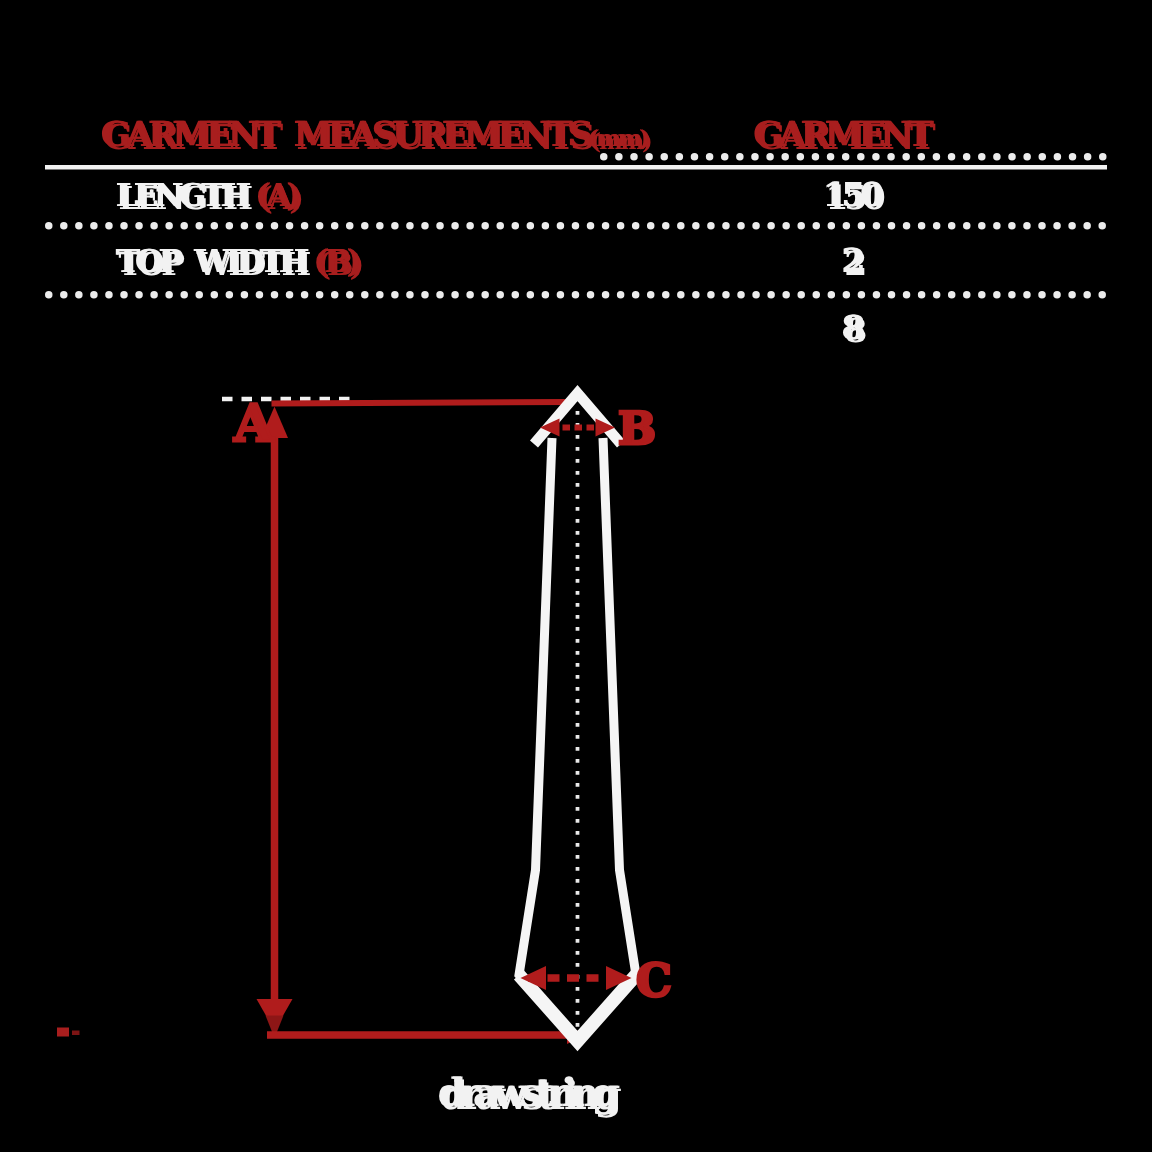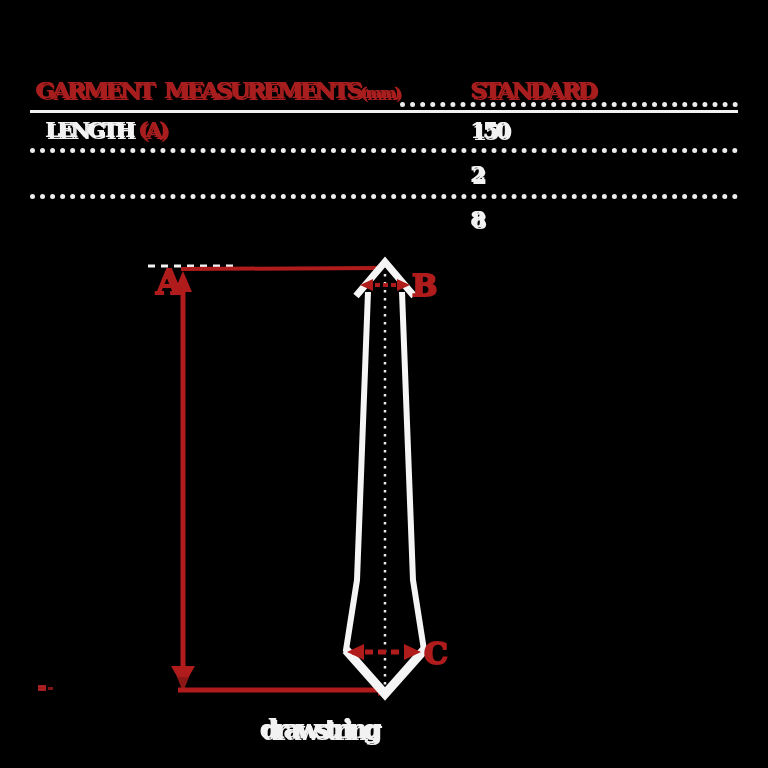--- a/index.html
+++ b/index.html
@@ -7,39 +7,40 @@
     position:relative;width:768px;height:768px;background:#000000;
     overflow:hidden;font-family:"DejaVu Serif", serif;
   }
   
   .glitch{
     font-weight:bold;
     letter-spacing:-0.13em;
     word-spacing:0.3em;
     text-shadow:2px 2px 0 currentColor, 1px 0 0 currentColor;
     white-space:nowrap;
+    margin-left:32px;
   }
   .red{color:#a81e1e;}
   .white{color:#f2f2f2;}
   
   .thead-garment{position:absolute;top:76px;left:35px;font-size:23px;}
   .thead-garment .unit{font-size:15px;letter-spacing:-0.1em;}
   .thead-standard{position:absolute;top:76px;left:470px;width:130px;text-align:left;font-size:23px;}
   .sep-solid{position:absolute;top:110px;left:30px;width:708px;height:3px;background:#f2f2f2;}
   .sep-dots-head{position:absolute;top:102px;left:400px;width:338px;border-top:5px dotted #ececec;}
   .sep-dots{position:absolute;left:30px;width:708px;border-top:5px dotted #ececec;}
   .sep-dots.r1{top:148px;}
   .sep-dots.r2{top:194px;}
   .trow{position:absolute;left:0;width:608px;height:32px;}
   .trow.r1{top:117px;}
   .trow.r2{top:161px;}
   .trow.r3{top:206px;}
   .cell-label{position:absolute;left:45px;font-size:21px;}
   .cell-label .code{margin-left:6px;}
-  .cell-value{position:absolute;left:470px;width:130px;font-size:22px;}
+  .cell-value{position:absolute;left:470px;width:130px;text-align:center;font-size:22px;}
   
   .diagram{position:absolute;left:0;top:0;width:768px;height:768px;}
   .svg-label{font-family:"DejaVu Serif",serif;font-weight:bold;}
   
   .caption{
     position:absolute;top:714px;left:0;width:636px;text-align:center;
     font-size:26px;letter-spacing:-0.16em;word-spacing:0.2em;
   }
   
   .artifact-dot{position:absolute;top:685px;left:38px;width:8px;height:6px;background:#a81e1e;}
@@ -47,32 +48,33 @@
 </style>
 </head>
 <body>
 
 <div class="canvas">
 
   <div>
     <div class="glitch red thead-garment">
       <span>GARMENT MEASUREMENTS</span><span class="unit">(mm)</span>
     </div>
-    <div class="glitch red thead-standard">STANDARD</div>
+    <div class="glitch red thead-standard">GARMENT</div>
 
     <div class="sep-solid"></div>
     <div class="sep-dots-head"></div>
 
     <div class="trow r1">
       <span class="glitch white cell-label"><span>LENGTH</span><span class="code red">(A)</span></span>
       <span class="glitch white cell-value">150</span>
     </div>
     <div class="sep-dots r1"></div>
 
     <div class="trow r2">
+      <span class="glitch white cell-label"><span>TOP WIDTH</span><span class="code red">(B)</span></span>
       <span class="glitch white cell-value">2</span>
     </div>
     <div class="sep-dots r2"></div>
 
     <div class="trow r3">
       <span class="glitch white cell-value">8</span>
     </div>
   </div>
 
   <svg class="diagram" viewBox="0 0 768 768">

